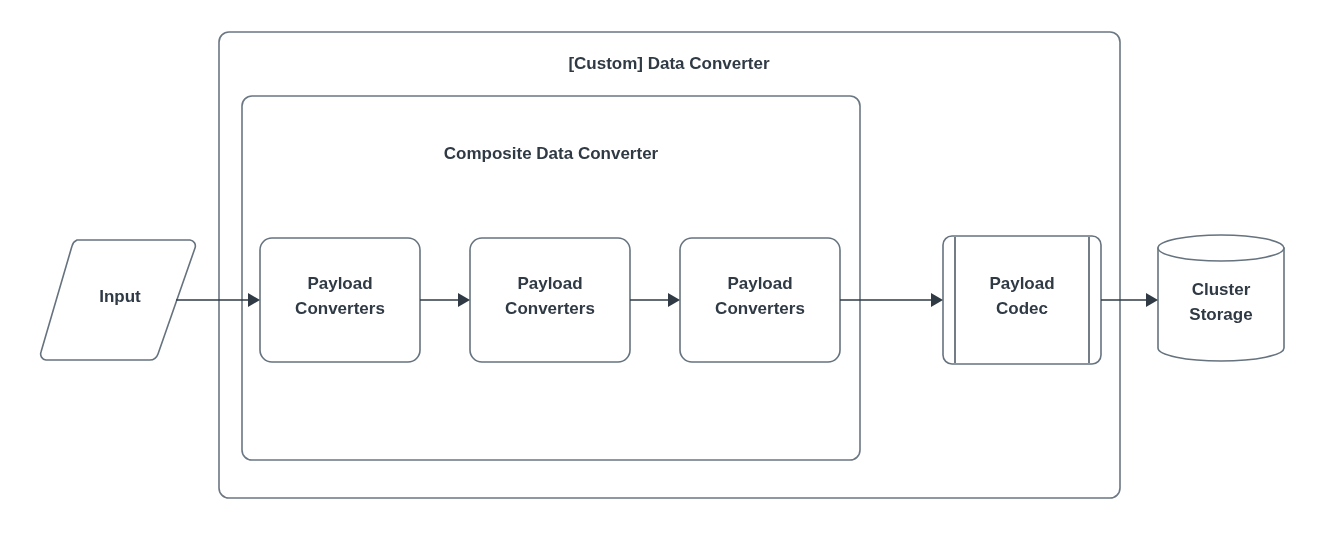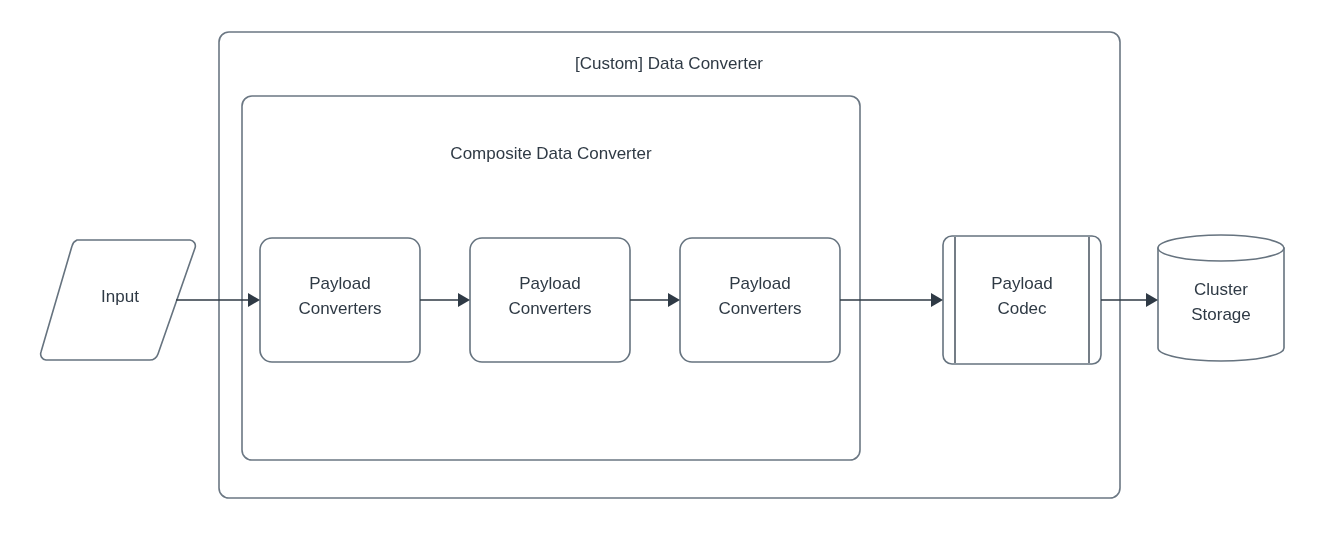--- a/index.html
+++ b/index.html
@@ -11,20 +11,21 @@
     width: 1320px;
     height: 540px;
     overflow: hidden;
     font-family: "Liberation Sans", sans-serif;
   }
   #diagram-root {
     position: relative;
     width: 1320px;
     height: 540px;
     background: #ffffff;
+    font-weight: bold;
   }
   svg#diagram {
     display: block;
     width: 1320px;
     height: 540px;
   }
   .shape-stroke {
     fill: #ffffff;
     stroke: #66737f;
     stroke-width: 1.6;

